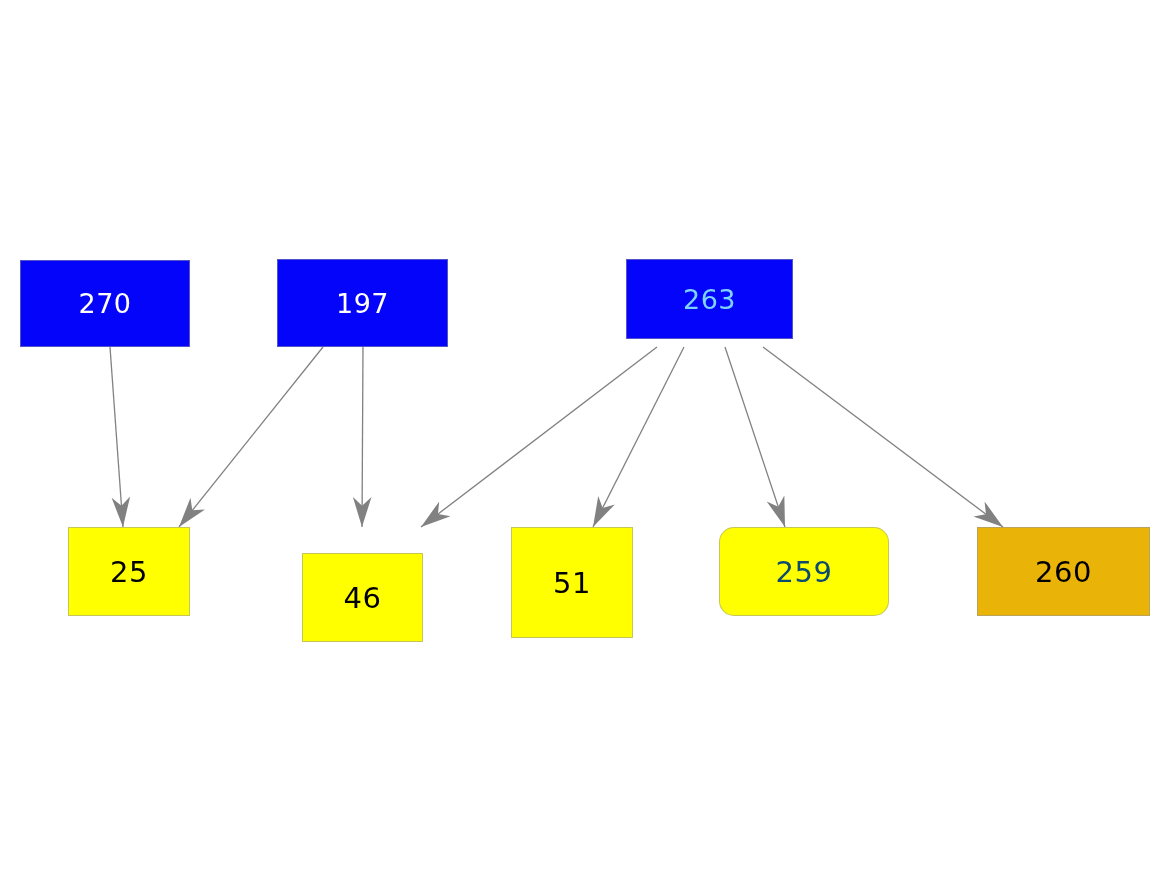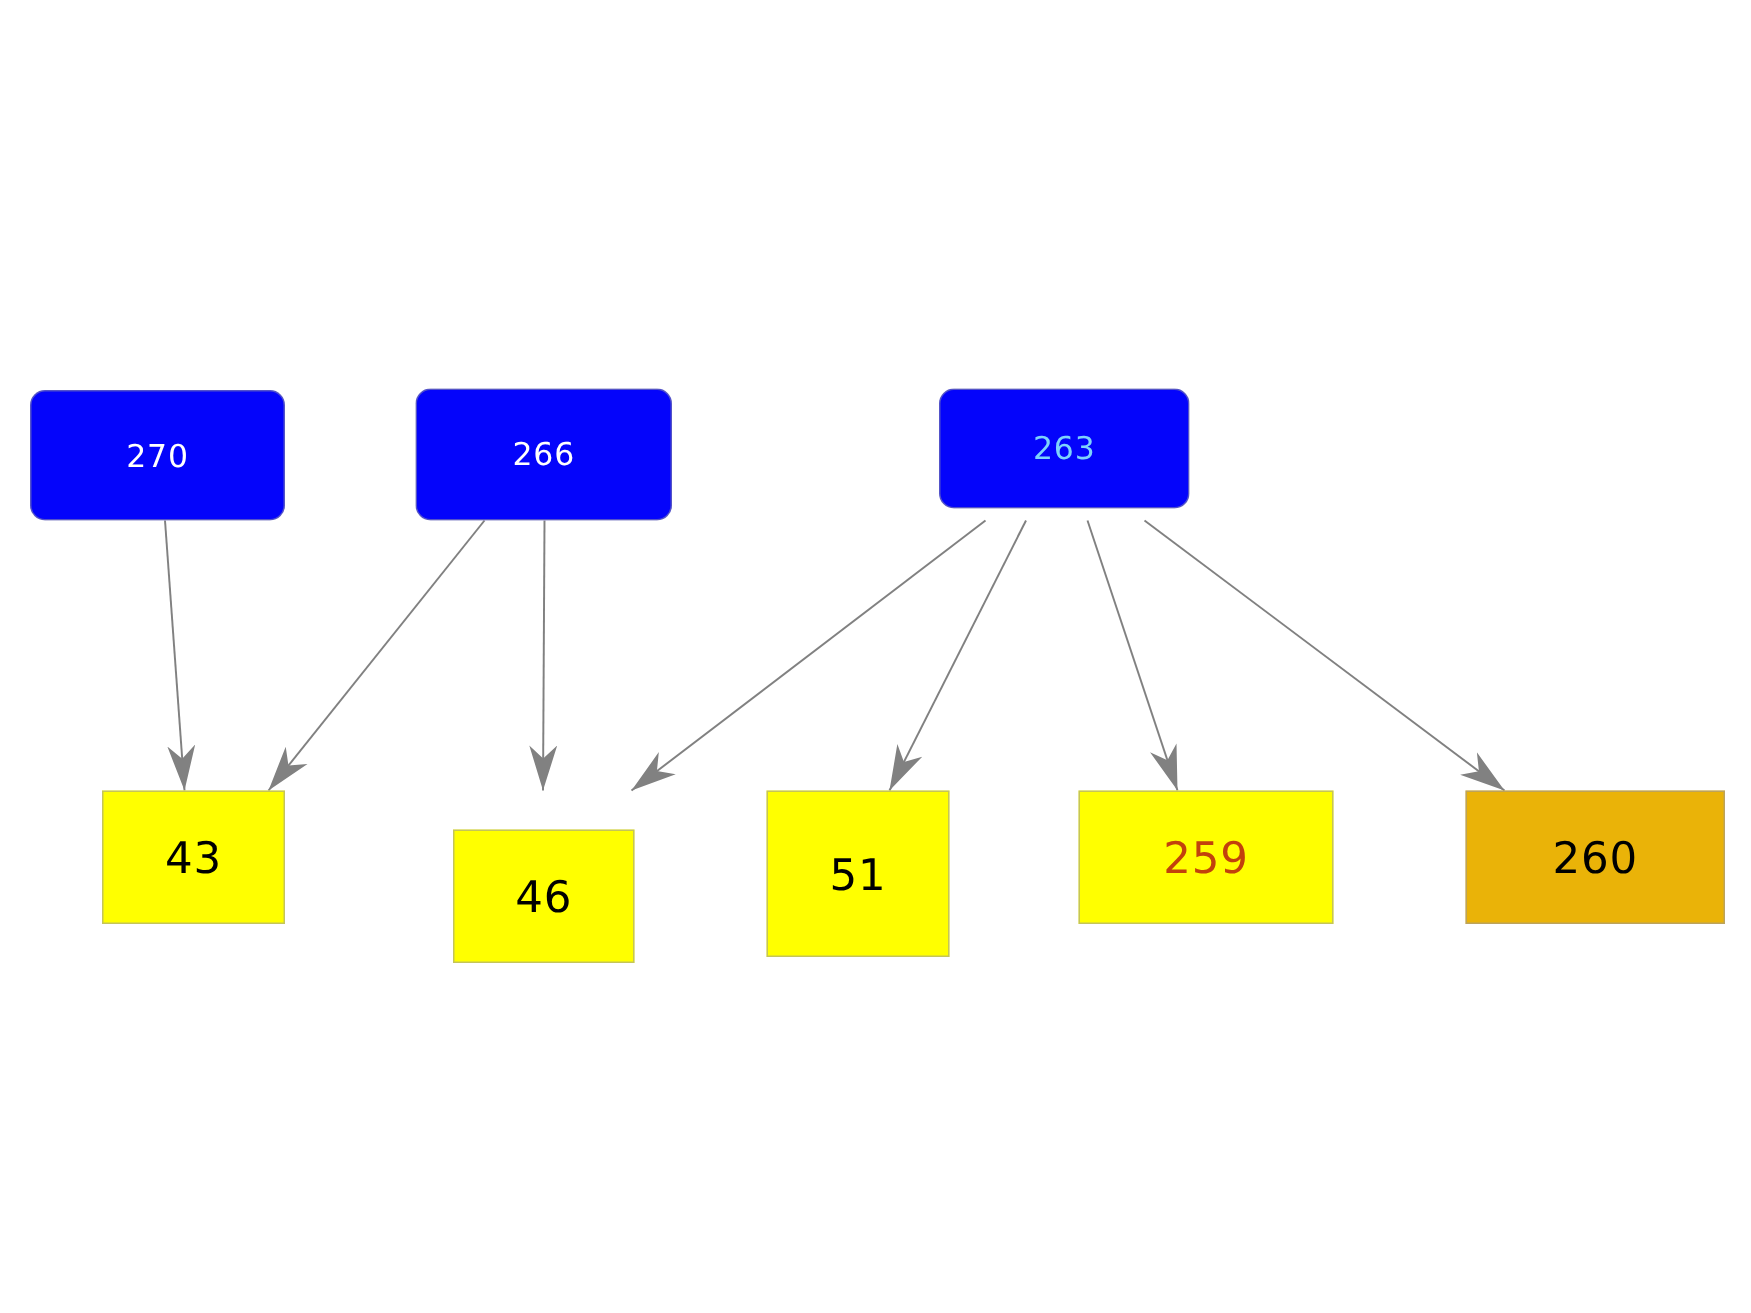--- a/index.html
+++ b/index.html
@@ -25,21 +25,21 @@
   }
   .node {
     position: absolute;
     display: flex;
     align-items: center;
     justify-content: center;
     box-sizing: border-box;
     border: 1px solid rgba(150,150,160,0.55);
     letter-spacing: 0.5px;
   }
-  .node.parent { font-size: 21px; border-radius: 10px; }
+  .node.parent { font-size: 27px; }
   .node.child  { font-size: 29px; }
 </style>
 </head>
 <body>
 
 <div class="canvas">
   <svg id="edges-layer" viewBox="0 0 1167 875" xmlns="http://www.w3.org/2000/svg">
     <defs>
       <marker id="arrow" viewBox="0 0 10 10" refX="10" refY="5" markerUnits="userSpaceOnUse" markerWidth="30" markerHeight="30" orient="auto">
         <path d="M 0 1.9 L 10 5 L 0 8.1 L 2.9 5 Z" fill="#818181"></path>
@@ -50,21 +50,21 @@
         <line x1="323" y1="347" x2="179" y2="527" stroke="#818181" stroke-width="1.3" marker-end="url(#arrow)"></line>
         <line x1="363" y1="347" x2="362" y2="527" stroke="#818181" stroke-width="1.3" marker-end="url(#arrow)"></line>
         <line x1="657" y1="347" x2="421" y2="527" stroke="#818181" stroke-width="1.3" marker-end="url(#arrow)"></line>
         <line x1="684" y1="347" x2="593" y2="527" stroke="#818181" stroke-width="1.3" marker-end="url(#arrow)"></line>
         <line x1="725" y1="347" x2="785" y2="527" stroke="#818181" stroke-width="1.3" marker-end="url(#arrow)"></line>
         <line x1="763" y1="347" x2="1003" y2="527" stroke="#818181" stroke-width="1.3" marker-end="url(#arrow)"></line>
       </g>
   </svg>
   <div id="node-layer">
       <div class="node parent" style="left: 20px; top: 260px; width: 170px; height: 87px; background: rgb(4, 4, 251); color: rgb(255, 255, 255);">270</div>
-      <div class="node parent" style="left: 277px; top: 259px; width: 171px; height: 88px; background: rgb(4, 4, 251); color: rgb(255, 255, 255);">266</div>
+      <div class="node parent" style="left: 277px; top: 259px; width: 171px; height: 88px; background: rgb(4, 4, 251); color: rgb(255, 255, 255);">197</div>
       <div class="node parent" style="left: 626px; top: 259px; width: 167px; height: 80px; background: rgb(4, 4, 251); color: #7dd3fc;">263</div>
-      <div class="node child" style="left: 68px; top: 527px; width: 122px; height: 89px; background: rgb(255, 255, 0); color: rgb(0, 0, 0);">43</div>
+      <div class="node child" style="left: 68px; top: 527px; width: 122px; height: 89px; background: rgb(255, 255, 0); color: rgb(0, 0, 0);">25</div>
       <div class="node child" style="left: 302px; top: 527px; width: 121px; height: 89px; background: rgb(255, 255, 0); color: rgb(0, 0, 0); margin-top: 26px;">46</div>
       <div class="node child" style="left: 511px; top: 527px; width: 122px; height: 111px; background: rgb(255, 255, 0); color: rgb(0, 0, 0);">51</div>
-      <div class="node child" style="left: 719px; top: 527px; width: 170px; height: 89px; background: rgb(255, 255, 0); color: #c2410c;">259</div>
+      <div class="node child" style="left: 719px; top: 527px; width: 170px; height: 89px; background: rgb(255, 255, 0); color: #0c4a6e; border-radius: 15px;">259</div>
       <div class="node child" style="left: 977px; top: 527px; width: 173px; height: 89px; background: #eab308; color: rgb(0, 0, 0);">260</div>
     </div>
 </div>
 
 </body></html>

